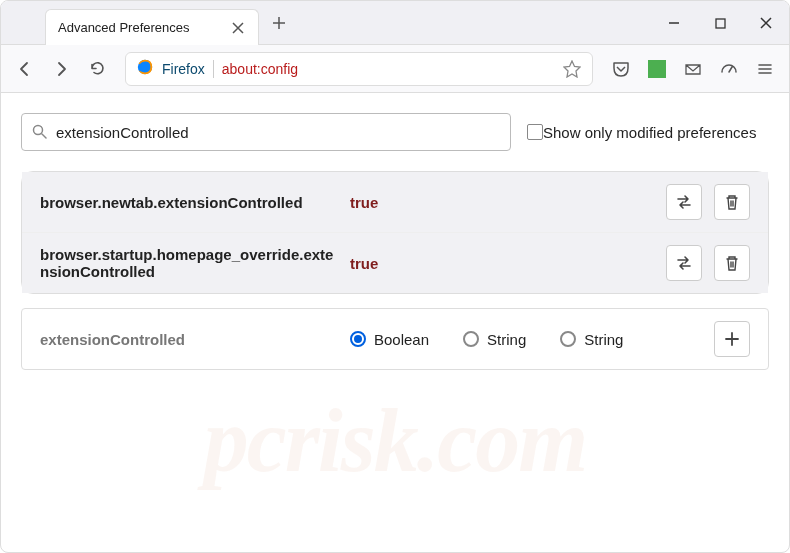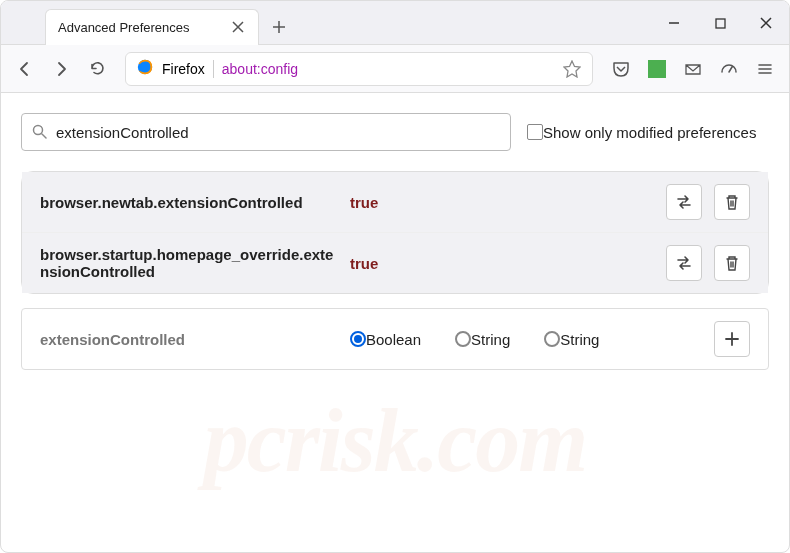--- a/index.html
+++ b/index.html
@@ -1,34 +1,34 @@
 <!DOCTYPE html>
 <html><head>
   <meta charset="utf-8">
   <style>
     * { margin: 0; padding: 0; box-sizing: border-box; }
     body { font-family: -apple-system, BlinkMacSystemFont, "Segoe UI", Arial, sans-serif; width: 790px; height: 553px; background: #fff; border: 1px solid #ddd; border-radius: 8px; overflow: hidden; position: relative; }
     
     
-    .titlebar { height: 44px; display: flex; align-items: center; background: #f0f0f4; border-bottom: 1px solid #ddd; position: relative; }
+    .titlebar { height: 44px; display: flex; align-items: flex-start; background: #f0f0f4; border-bottom: 1px solid #ddd; position: relative; }
     .tab { display: flex; align-items: center; background: #fff; border: 1px solid #ddd; border-bottom: none; border-radius: 6px 6px 0 0; padding: 0 12px; height: 36px; margin-left: 44px; margin-top: 8px; gap: 40px; }
     .tab-title { font-size: 13px; color: #222; }
     .tab-close { width: 16px; height: 16px; display: flex; align-items: center; justify-content: center; cursor: pointer; color: #555; }
     .newtab-btn { width: 28px; height: 28px; display: flex; align-items: center; justify-content: center; margin-left: 6px; margin-top: 8px; cursor: pointer; color: #555; border-radius: 4px; }
     .window-controls { position: absolute; right: 0; top: 0; height: 44px; display: flex; align-items: center; }
     .window-btn { width: 46px; height: 32px; display: flex; align-items: center; justify-content: center; cursor: pointer; color: #333; }
     
     
     .toolbar { height: 48px; display: flex; align-items: center; padding: 0 8px; background: #f9f9fb; border-bottom: 1px solid #ddd; gap: 4px; }
     .nav-btn { width: 32px; height: 32px; display: flex; align-items: center; justify-content: center; cursor: pointer; color: #555; border-radius: 4px; }
     .urlbar { flex: 1; height: 34px; background: #fff; border: 1px solid #ddd; border-radius: 6px; display: flex; align-items: center; padding: 0 10px; gap: 8px; margin: 0 8px; }
     .ff-icon { width: 18px; height: 18px; }
-    .urlbar-label { font-size: 14px; color: #000000; }
+    .urlbar-label { font-size: 14px; color: #0c4a6e; }
     .urlbar-sep { width: 1px; height: 18px; background: #ccc; }
-    .urlbar-text { font-size: 14px; color: #a21caf; flex: 1; }
+    .urlbar-text { font-size: 14px; color: #b91c1c; flex: 1; }
     .star-btn { width: 20px; height: 20px; color: #ddd; display: flex; align-items: center; justify-content: center; }
     .ext-btn { width: 32px; height: 32px; display: flex; align-items: center; justify-content: center; color: #555; cursor: pointer; border-radius: 4px; }
     .ext-green { width: 18px; height: 18px; background: #4caf50; }
     
     
     .content { padding: 20px; }
     .search-row { display: flex; align-items: center; gap: 16px; margin-bottom: 20px; }
     .search-box { flex: 1; max-width: 490px; height: 38px; border: 1px solid #bbb; border-radius: 4px; display: flex; align-items: center; padding: 0 10px; gap: 8px; }
     .search-icon { width: 16px; height: 16px; color: #888; }
     .search-input { border: none; outline: none; flex: 1; font-size: 15px; color: #222; }
@@ -40,21 +40,21 @@
     .pref-row:last-child { border-bottom: none; }
     .pref-row.modified { background: #f1f1f4; font-weight: bold; }
     .pref-name { flex: 0 0 310px; font-size: 15px; color: #222; word-break: break-word; padding-right: 8px; }
     .pref-value { flex: 1; font-size: 15px; color: #7f1d1d; }
     .pref-actions { display: flex; gap: 12px; align-items: center; }
     .icon-btn { width: 36px; height: 36px; display: flex; align-items: center; justify-content: center; border: 1px solid #ccc; border-radius: 4px; cursor: pointer; color: #444; background: #fff; }
     
     .new-pref-row { display: flex; align-items: center; padding: 12px 18px; border: 1px solid #ddd; border-radius: 4px; }
     .new-pref-name { flex: 0 0 310px; font-size: 15px; color: #777; font-weight: bold; }
     .radio-group { flex: 1; display: flex; gap: 34px; align-items: center; font-size: 15px; color: #222; }
-    .radio-item { display: flex; align-items: center; cursor: pointer; }
+    .radio-item { display: flex; align-items: center; gap: 8px; cursor: pointer; }
     .radio { width: 16px; height: 16px; border: 2px solid #888; border-radius: 50%; display: flex; align-items: center; justify-content: center; }
     .radio.selected { border-color: #0060df; }
     .radio.selected::after { content: ''; width: 8px; height: 8px; background: #0060df; border-radius: 50%; }
     
     .watermark { position: absolute; bottom: 60px; left: 50%; transform: translate(-50%, 0); font-size: 90px; font-weight: bold; font-style: italic; color: rgba(220, 170, 150, 0.12); pointer-events: none; white-space: nowrap; font-family: Georgia, serif; letter-spacing: -2px; }
   </style>
 </head>
 <body>
 
 <div class="titlebar">

